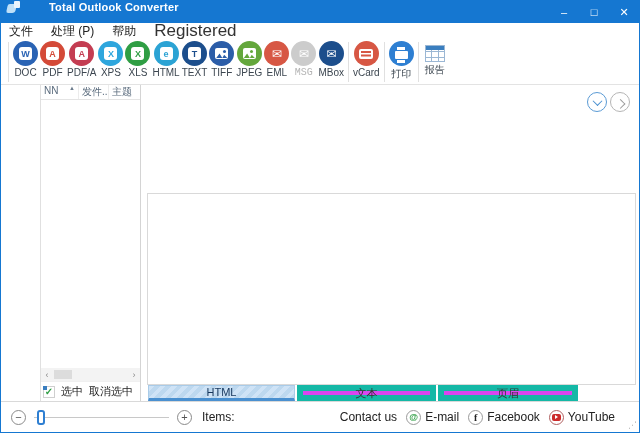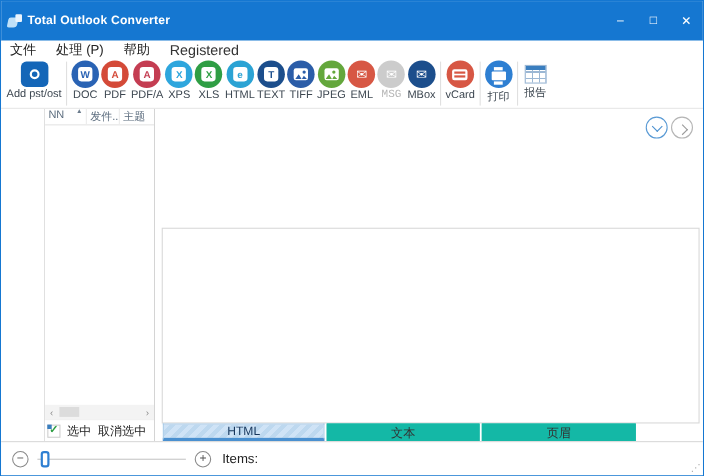--- a/index.html
+++ b/index.html
@@ -1,31 +1,31 @@
 <!DOCTYPE html>
 <html><head>
 <meta charset="utf-8">
 <style>
   * { margin:0; padding:0; box-sizing:border-box; }
   html,body { width:640px; height:433px; font-family:"Liberation Sans", sans-serif; background:#fff; }
   .window { width:640px; height:433px; border:1px solid #1577d1; display:flex; flex-direction:column; overflow:hidden; background:#fff; }
 
   
-  .titlebar { height:36px; background:#1577d1; display:flex; align-items:center; padding-left:6px; flex:0 0 auto; }
+  .titlebar { height:22px; background:#1577d1; display:flex; padding-left:6px; flex:0 0 auto;gap:24px; }
   .app-icon { width:13px; height:12px; position:relative; margin-right:5px; }
   .app-icon .p1 { position:absolute; left:0; top:3px; width:9px; height:9px; background:#bfe0f8; border-radius:2px 0 3px 2px; transform:skewX(-12deg); }
   .app-icon .p2 { position:absolute; right:0; top:0; width:6px; height:7px; background:#eaf4fd; border-radius:1px; }
   .title { color:#fff; font-size:11px; font-weight:bold; letter-spacing:.2px; }
   .win-controls { margin-left:auto; display:flex; height:100%; }
   .win-btn { width:30px; height:100%; display:flex; align-items:center; justify-content:center; color:#fff; font-size:11px; }
 
   
   .menubar { height:16px; display:flex; align-items:center; padding-left:8px; gap:18px; font-size:12px; color:#222; flex:0 0 auto; background:#fff; }
   .menu-item { cursor:default; }
-  .menu-item.small { font-size:13px; color:#333; }
+  .menu-item.small { font-size:17px; color:#333; }
 
   
   .toolbar { height:46px; display:flex; align-items:flex-start; padding:2px 2px 0 4px; border-bottom:1px solid #e3e3e3; flex:0 0 auto; background:#fff; }
   .tb-item { display:flex; flex-direction:column; align-items:center; min-width:26px; padding:0 1px; }
   .tb-item .lbl { font-size:10px; color:#3c4650; margin-top:1px; white-space:nowrap; }
   .tb-item.disabled .lbl { color:#b4b4b4;font-family:Liberation Mono, monospace; }
   .tb-div { width:1px; background:#e0e0e0; height:40px; margin:1px 3px 0 3px; flex:0 0 auto; }
   .cir { width:25px; height:25px; border-radius:50%; display:flex; align-items:center; justify-content:center; }
   .dl { width:13px; height:13px; background:#fff; border-radius:3px; display:flex; align-items:center; justify-content:center; font-weight:bold; font-size:9px; color:var(--c); }
   .mg { width:9px; height:9px; border:2px solid #fff; border-radius:50%; position:relative; transform:translate(-1px,-1px); }
@@ -72,21 +72,21 @@
   .chev { width:20px; height:20px; border-radius:50%; display:flex; align-items:center; justify-content:center; background:#fff; }
   .chev.blue { border:1px solid #5b9bd5; }
   .chev.gray { border:1px solid #b5b5b5; }
   .arr { width:7px; height:7px; border-right:1.5px solid; border-bottom:1.5px solid; }
   .arr.down { transform:rotate(45deg) translate(-1px,-1px); border-color:#4a90d0; }
   .arr.right { transform:rotate(-45deg) translate(-1px,1px); border-color:#9a9a9a; }
   .preview-box { flex:1 1 auto; border:1px solid #d9d9d9; margin:0 3px 0 6px; background:#fff; }
   .tabs-row { height:16px; display:flex; align-items:stretch; padding-left:7px; gap:2px; flex:0 0 auto; }
   .tab { display:flex; align-items:center; justify-content:center; font-size:11px; }
   .tab.active { width:147px; color:#16365c; background:repeating-linear-gradient(135deg,#cfe3f6 0 4px,#bdd8ef 4px 8px); border:1px solid #a9cbe8; border-bottom:3px solid #4a90d0; }
-  .tab.inactive { background:#14b8a6; border:2px solid #14b8a6; color:#333; }
+  .tab.inactive { background:#d946ef; border:6px solid #14b8a6; color:#333; }
   .tab.t2 { width:139px; } .tab.t3 { width:140px; }
 
   
   .statusbar { height:31px; border-top:1px solid #d9d9d9; display:flex; align-items:center; padding:0 10px; font-size:12px; color:#222; flex:0 0 auto; position:relative; background:#fff; }
   .zoom-btn { width:15px; height:15px; border:1px solid #8a8a8a; border-radius:50%; display:flex; align-items:center; justify-content:center; font-size:11px; color:#555; line-height:1; flex:0 0 auto; }
   .slider { width:135px; height:15px; position:relative; margin:0 8px; flex:0 0 auto; }
   .slider .track { position:absolute; left:0; right:0; top:7px; height:1px; background:#c8c8c8; }
   .slider .thumb { position:absolute; left:3px; top:0; width:8px; height:15px; background:#fff; border:2px solid #2e7fd2; border-radius:3px; }
   .items-label { margin-left:10px; }
   .sb-right { margin-left:auto; display:flex; align-items:center; gap:9px; padding-right:14px; }
@@ -118,26 +118,20 @@
   </div>
 
   <div class="menubar">
     <span class="menu-item">文件</span>
     <span class="menu-item">处理 (P)</span>
     <span class="menu-item">帮助</span>
     <span class="menu-item small">Registered</span>
   </div>
 
   <div class="toolbar">
-      <div class="tb-item">
-        <div class="ol">
-          <span></span>
-        </div>
-        <span class="lbl">Add pst/ost</span>
-      </div>
       <div class="tb-div"></div>
       <div class="tb-item">
         <div class="cir" style="background: rgb(42, 99, 180); --c: #2a63b4;">
           <span class="dl" style="--c: #2a63b4;">W</span>
         </div>
         <span class="lbl">DOC</span>
       </div>
       <div class="tb-item">
         <div class="cir" style="background: rgb(212, 74, 56); --c: #d44a38;">
           <span class="dl" style="--c: #d44a38;">A</span>
@@ -273,16 +267,33 @@
   </div>
 
   <div class="statusbar">
     <span class="zoom-btn">−</span>
     <span class="slider">
       <span class="track"></span>
       <span class="thumb"></span>
     </span>
     <span class="zoom-btn">+</span>
     <span class="items-label">Items:</span>
+    <div class="sb-right">
+      <span class="sb-link">Contact us</span>
+      <span class="sb-link">
+        <span class="ico-ring ico-email">@</span>
+        <span>E-mail</span>
+      </span>
+      <span class="sb-link">
+        <span class="ico-ring ico-fb">f</span>
+        <span>Facebook</span>
+      </span>
+      <span class="sb-link">
+        <span class="ico-ring ico-yt">
+            <span class="yt-play"></span>
+          </span>
+        <span>YouTube</span>
+      </span>
+    </div>
     <span class="grip">⋰</span>
   </div>
 
 </div>
 
 </body></html>

